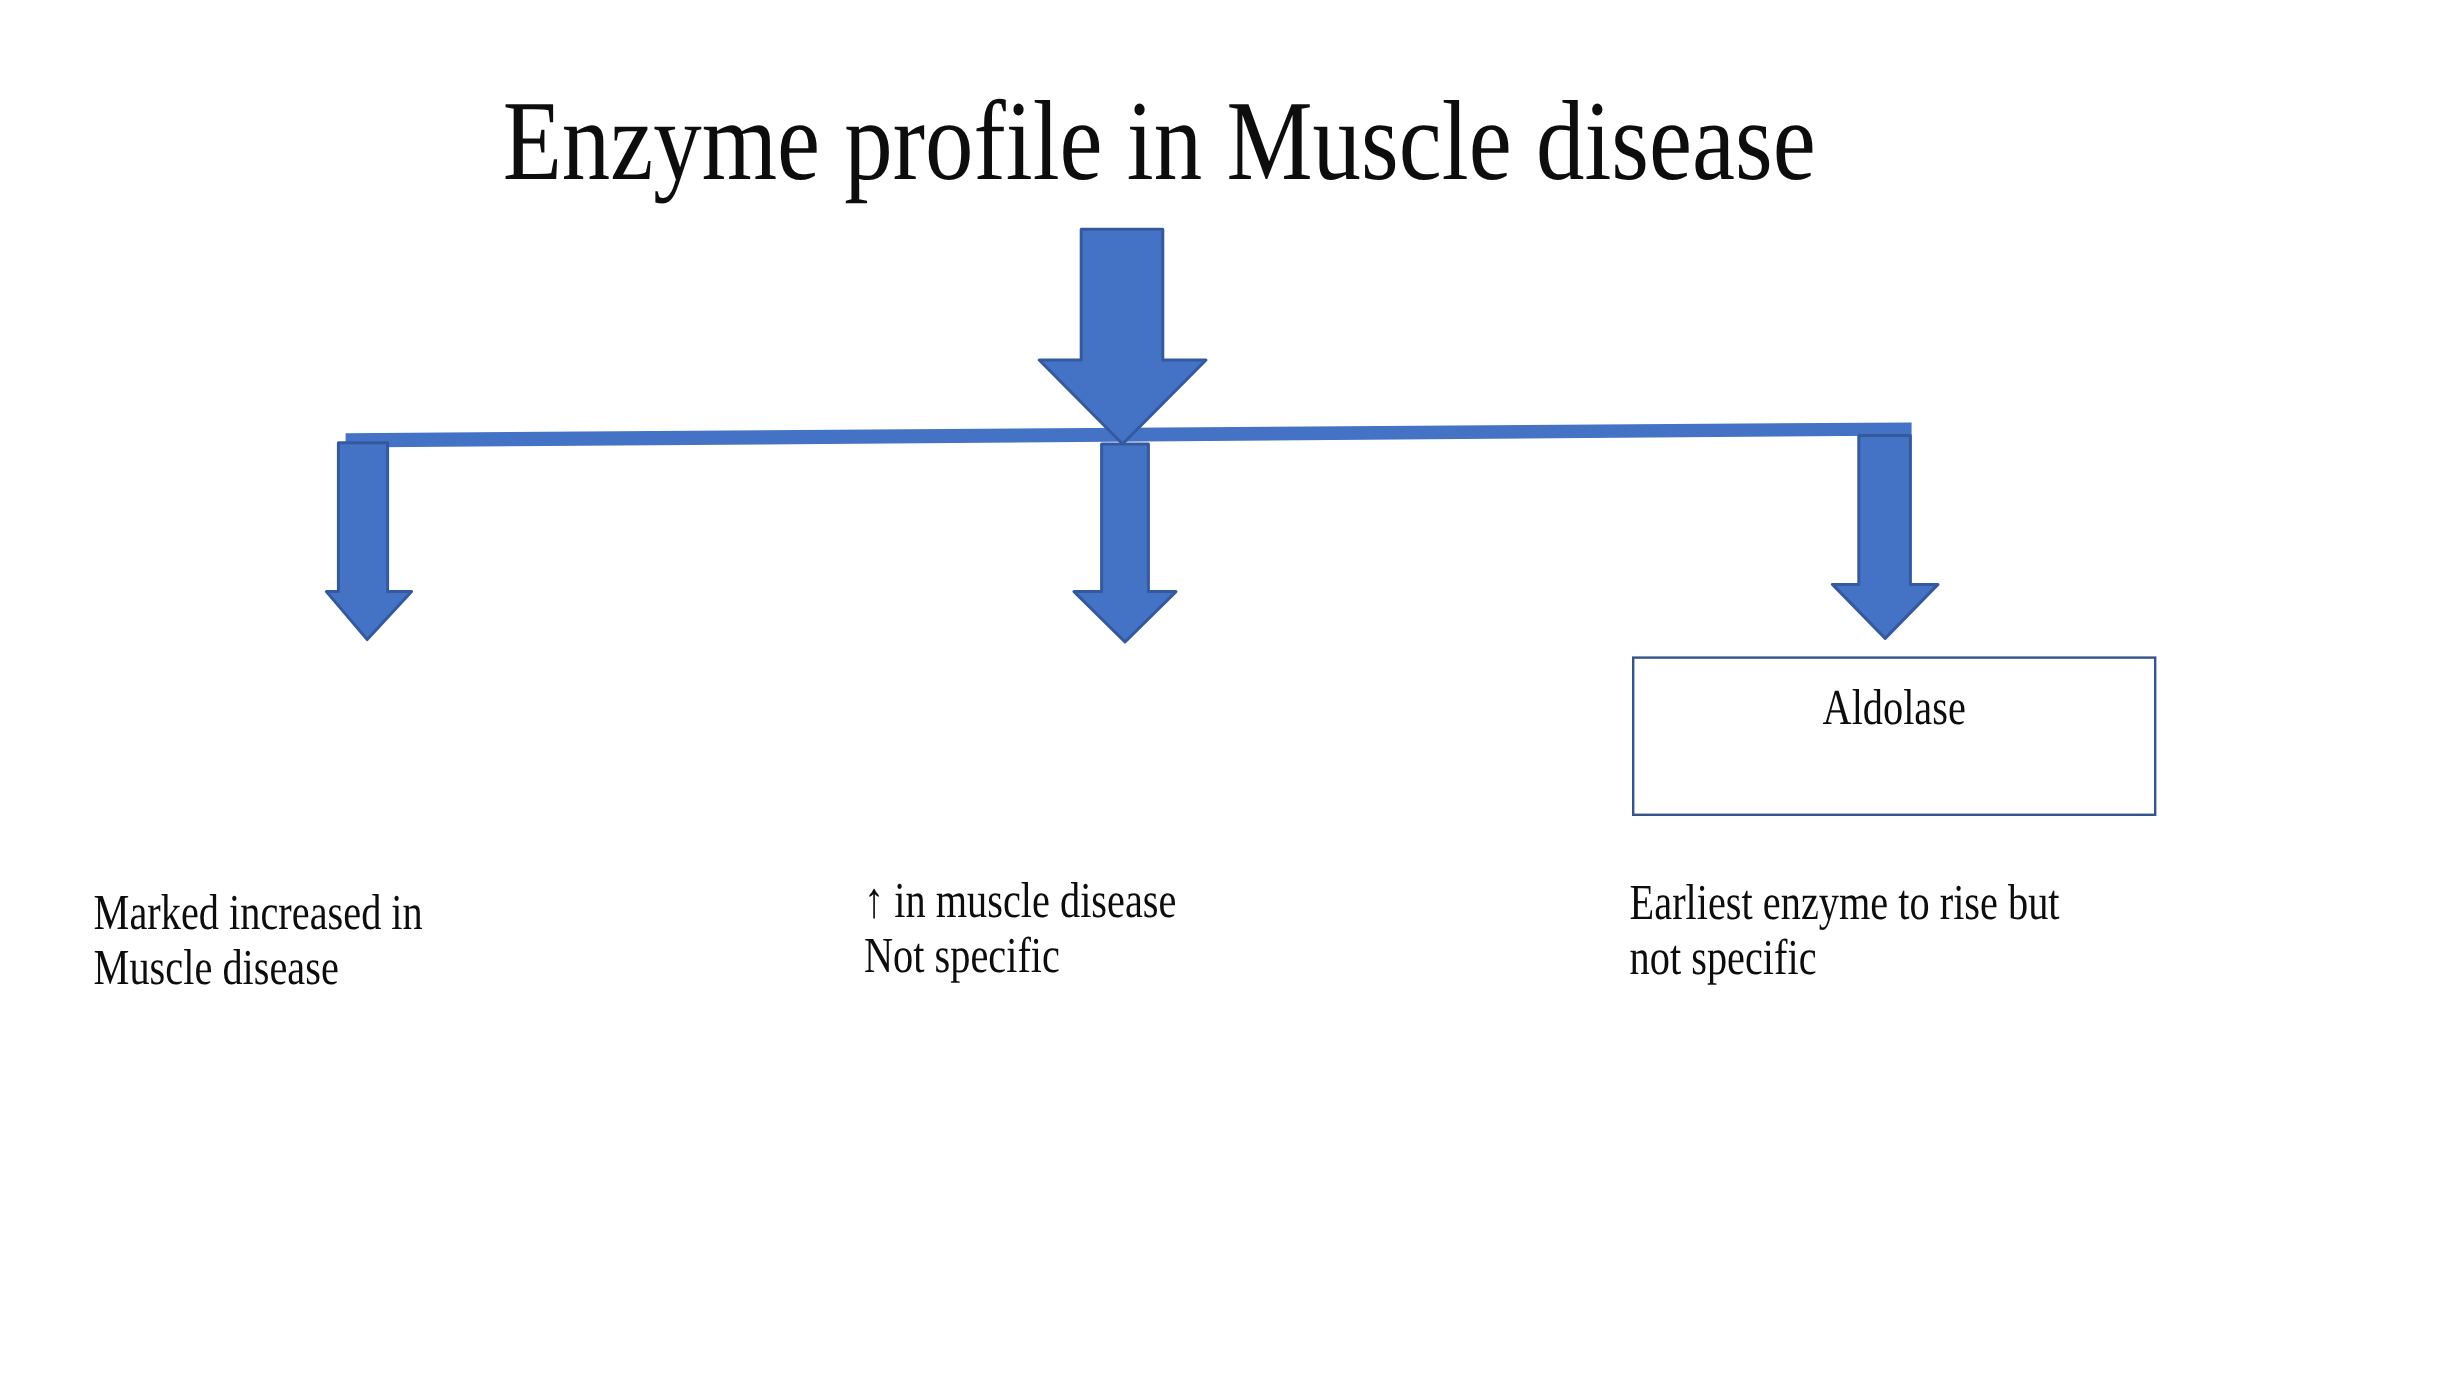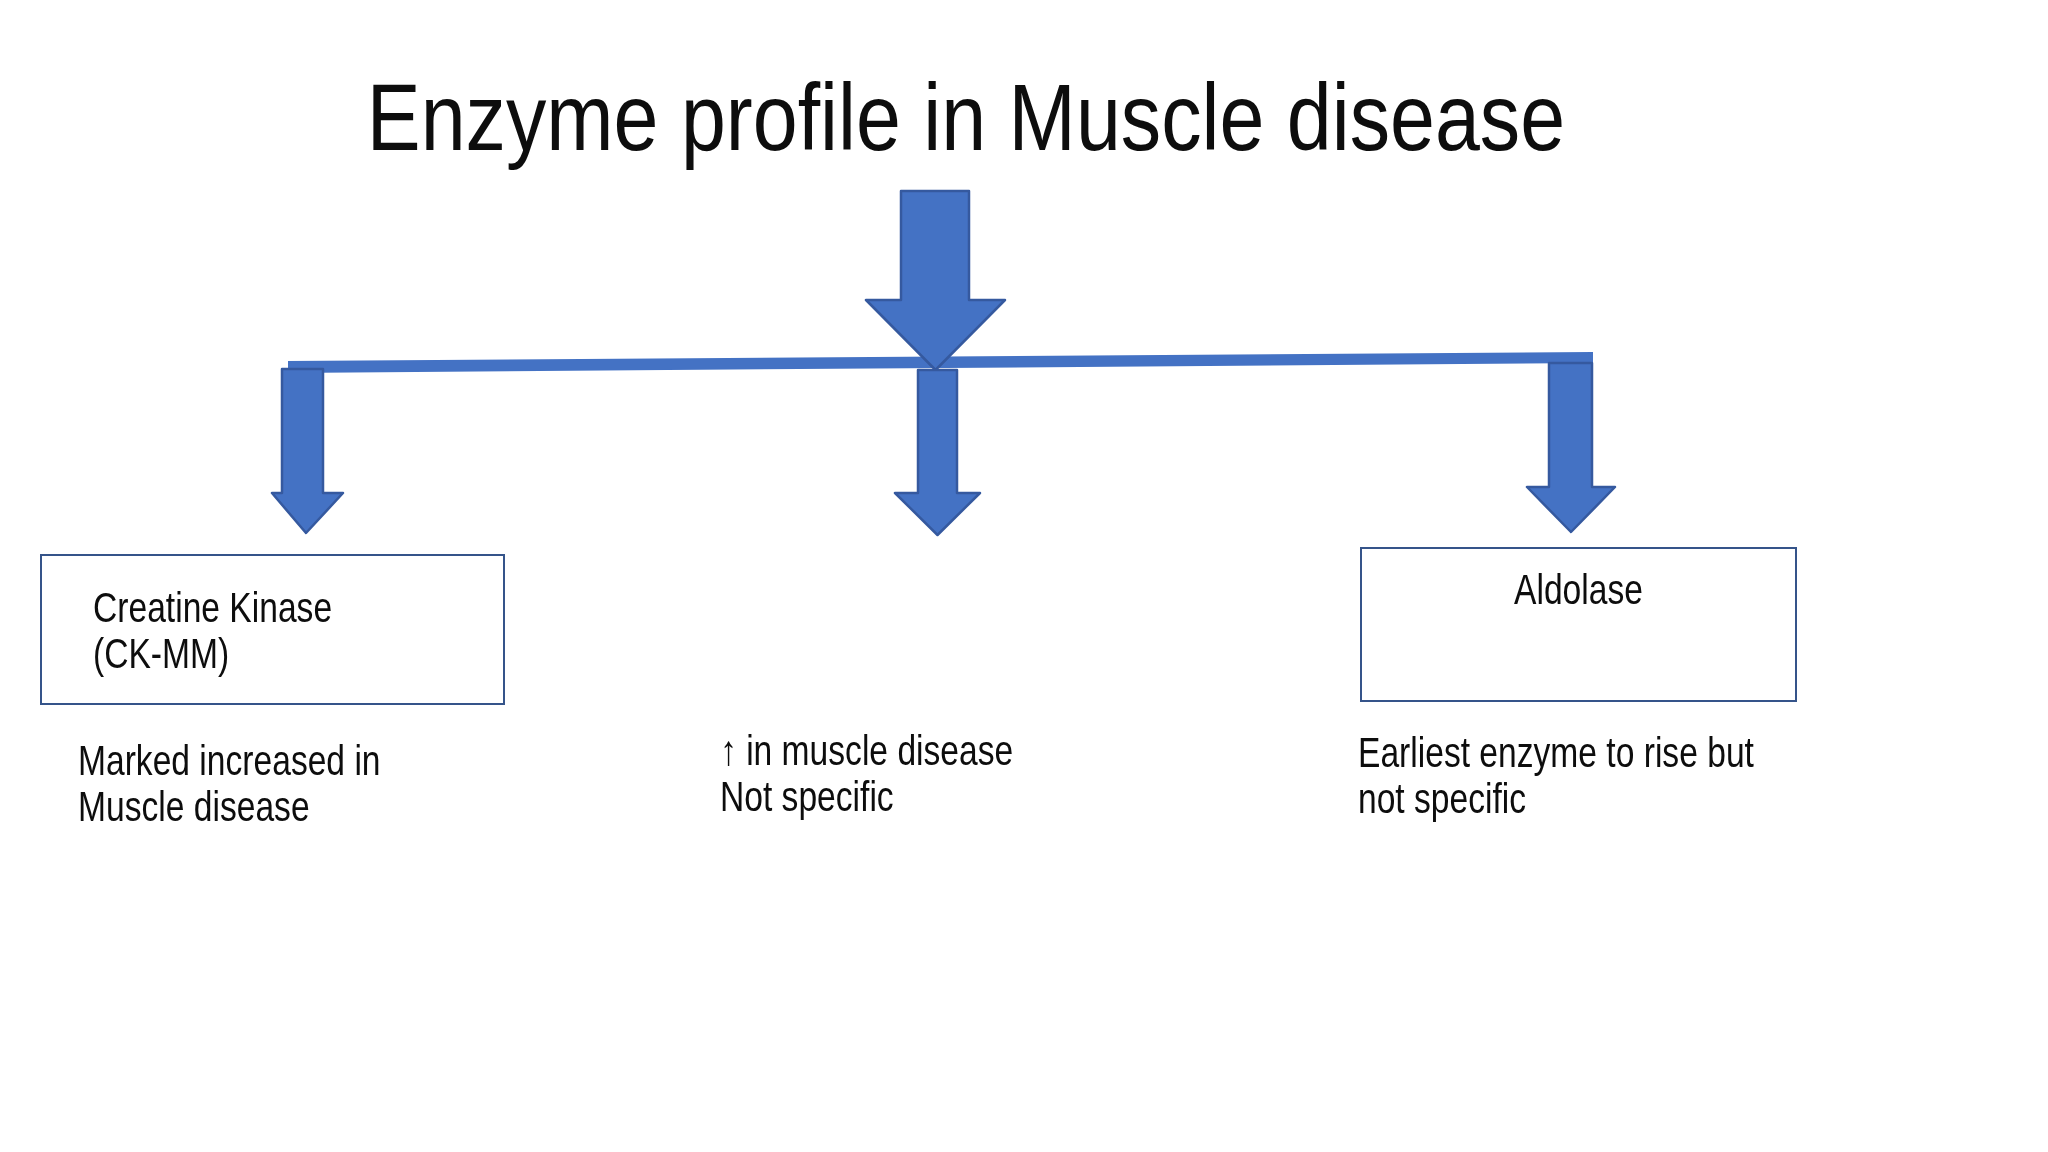--- a/index.html
+++ b/index.html
@@ -1,20 +1,20 @@
 <!DOCTYPE html>
 <html style="--background: #ffffff; --text: #0d0d0d; --arrow-fill: #4472C4; --arrow-stroke: #35599F; --connector: #4472C4; --box-border: #35548A;"><head>
 <meta charset="utf-8">
 <style>
   html,body{margin:0;padding:0;background:#ffffff;}
   #canvas{
     position:relative;
     width:2048px;height:1152px;
     background:var(--background,#ffffff);
-    font-family:Liberation Sans, sans-serif;
+    font-family:Liberation Serif, serif;
     overflow:hidden;
     border-radius:20px;
   }
   
   .title{
     position:absolute;
     left:0;top:70px;width:1932px;
     text-align:center;
     font-size:95px;line-height:95px;
     color:var(--text,#0d0d0d);
@@ -35,21 +35,21 @@
   }
   
   .box{
     position:absolute;
     background:#ffffff;
     border:2px solid var(--box-border,#35548A);
     box-sizing:border-box;
   }
   .box-1{left:40px;top:554px;width:465px;height:151px;}
   .box-2{left:703px;top:542px;width:437px;height:150px;}
-  .box-3{left:1360px;top:547px;width:437px;height:155px;}
+  .box-3{left:1360px;top:547px;width:437px;height:133px;}
   .box .label{
     position:absolute;
     font-size:42px;line-height:46px;
     color:var(--text,#0d0d0d);
     white-space:nowrap;
     transform:scaleX(0.8);
     transform-origin:0 0;
   }
   .box-1 .label{left:51px;top:29px;}
   .box-2 .label{left:10px;top:32px;}
@@ -80,26 +80,20 @@
 
     <polygon class="shape" points="901,191 969,191 969,300 1005,300 935.5,370 866,300 901,300"></polygon>
 
     <polygon class="shape" points="282,369 323,369 323,493 343,493 306,533 272,493 282,493"></polygon>
 
     <polygon class="shape" points="918,370 957,370 957,493 980,493 937.5,535 895,493 918,493"></polygon>
 
     <polygon class="shape" points="1549,363 1592,363 1592,487 1615,487 1571,532 1527,487 1549,487"></polygon>
   </svg>
 
-  <div class="box box-1">
-    <div class="label">
-      <div>Creatine Kinase</div>
-      <div>(CK-MM)</div>
-    </div>
-  </div>
   <div class="note note-1">
     <div>Marked increased in</div>
     <div>Muscle disease</div>
   </div>
 
   <div class="note note-2">
     <div>↑ in muscle disease</div>
     <div>Not specific</div>
   </div>
 

